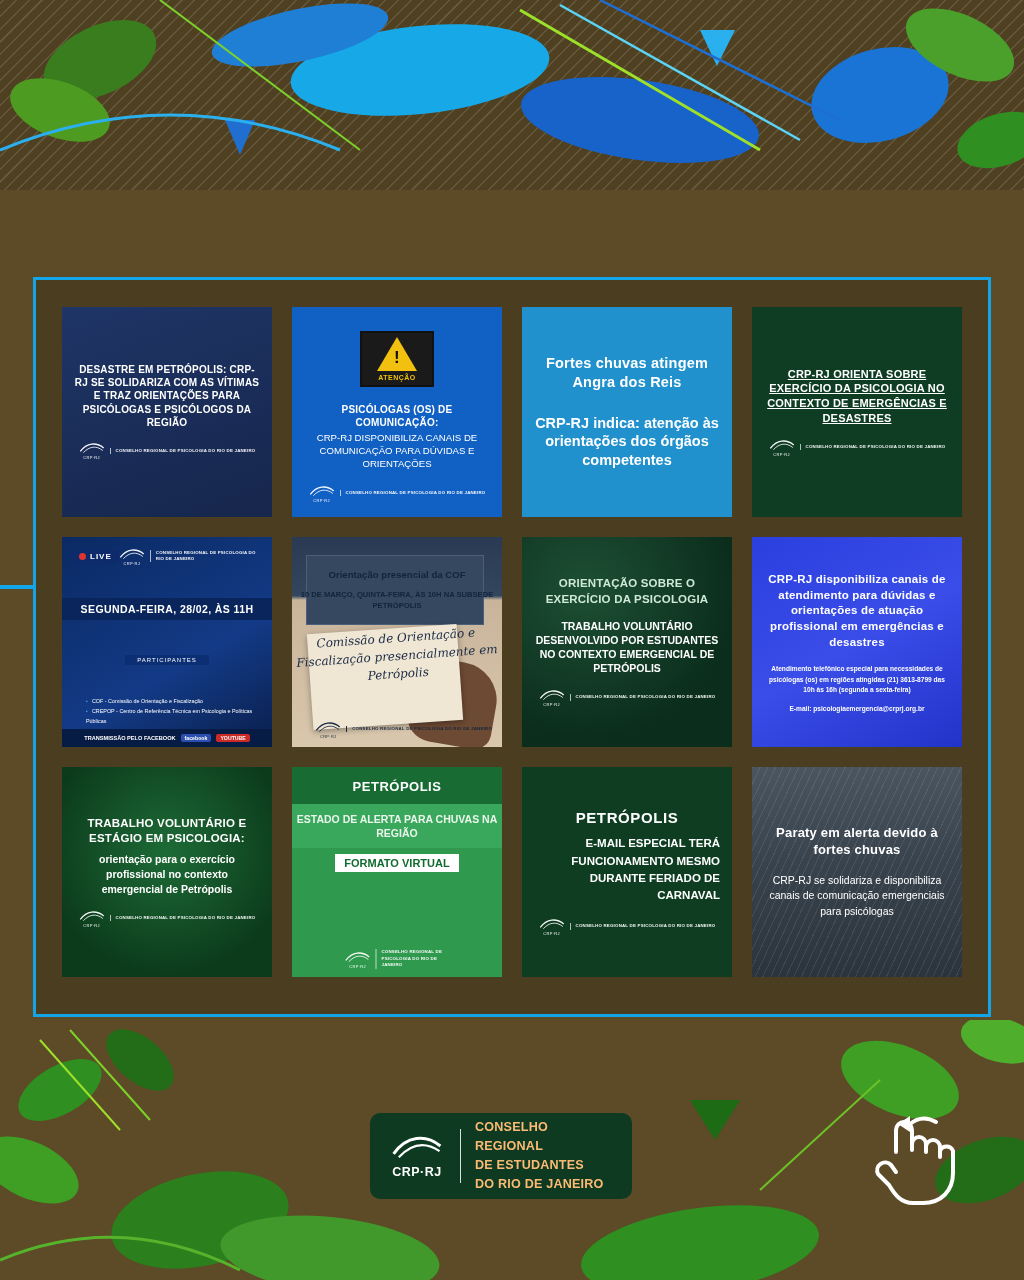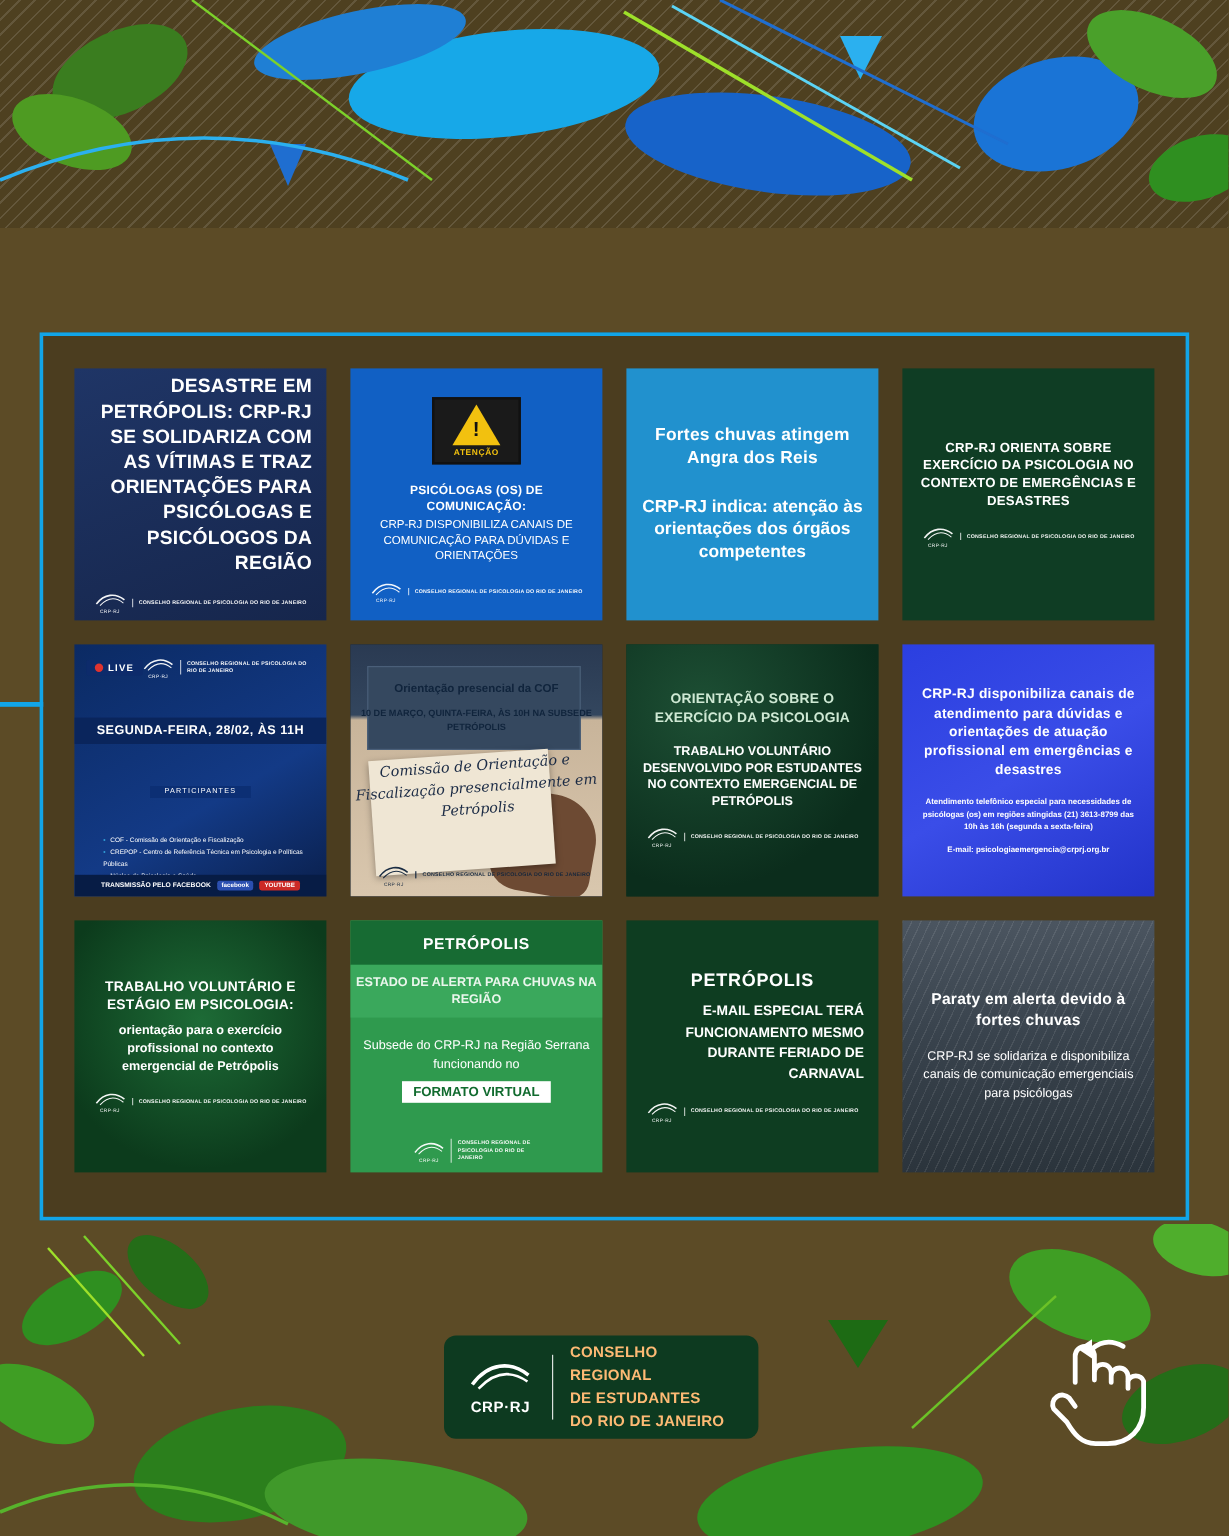--- a/index.html
+++ b/index.html
@@ -99,21 +99,21 @@
     font-size: 4.4px;
     line-height: 1.45;
     font-weight: bold;
     letter-spacing: .2px;
     border-left: 1px solid rgba(255,255,255,.7);
     padding-left: 5px;
   }
 
   
   .c1 { background: linear-gradient(160deg,#1f3566 0%, #16264c 100%); }
-  .c1 .title { font-size: 16px; text-align: right; }
+  .c1 .title { font-size: 10px; }
 
   
   .c2 { background: #1160c4; justify-content: flex-start; padding-top: 24px; }
   .warn-sign {
     width: 74px; height: 64px;
     background: #1a1a1a;
     border: 2px solid #111;
     display: flex; flex-direction: column;
     align-items: center; justify-content: center;
     margin-bottom: 16px;
@@ -134,21 +134,21 @@
   .c2 .title { font-size: 10px; }
   .c2 .sub { font-size: 9.6px; margin-top: 3px; }
 
   
   .c3 { background: #2191ce; }
   .c3 .title { font-size: 14.5px; line-height: 1.3; }
   .c3 .sub { font-size: 14.5px; font-weight: bold; line-height: 1.3; margin-top: 22px; }
 
   
   .c4 { background: #0f3d24; }
-  .c4 .title { font-size: 11px; }
+  .c4 .title { font-size: 11px; text-decoration: underline; }
 
   
   .c5 { background: linear-gradient(150deg,#0b2a63 0%, #133a86 60%, #0a1f4b 100%); padding: 0; justify-content: space-between;}
   .c5 .topbar { width: 100%; display: flex; align-items: center; justify-content: space-between; padding: 9px 10px 0 10px;}
   .live-pill { display:flex; align-items:center; gap:4px; background:#0d2b6b; padding:2px 7px; border-radius:2px;}
   .live-dot { width:7px;height:7px;border-radius:50%;background:#e0332f; }
   .live-pill span { font-size:8px; font-weight:bold; letter-spacing:1px;}
   .c5 .dateline { width: 100%; background:#0a255c; margin-top:9px; padding:5px 0; font-size:10.5px; font-weight:bold; letter-spacing:.4px;}
   .c5 .mid { font-size: 13.5px; font-weight: bold; line-height:1.3; margin-top: 14px;}
   .c5 .partic { font-size:6px; letter-spacing:1px; margin-top:12px; background:#0c2f74; padding:2px 12px;}
@@ -403,21 +403,20 @@
             </svg>
           <div class="crp">CRP·RJ</div>
         </div>
         <div class="txt">CONSELHO REGIONAL DE PSICOLOGIA DO RIO DE JANEIRO</div>
       </div>
     </div>
 
     <div class="card c10">
       <div class="h">PETRÓPOLIS</div>
       <div class="alert">ESTADO DE ALERTA PARA CHUVAS NA REGIÃO</div>
-      <div class="body">Subsede do CRP-RJ na Região Serrana funcionando no</div>
       <div class="virtual">FORMATO VIRTUAL</div>
       <div class="logo-mini">
         <div class="mark">
           <svg viewBox="0 0 60 30">
               <path d="M3 24 C18 4 40 2 57 16" stroke="#fff" stroke-width="3" fill="none"></path>
               <path d="M10 27 C24 12 40 10 55 22" stroke="#fff" stroke-width="2" fill="none"></path>
             </svg>
           <div class="crp">CRP·RJ</div>
         </div>
         <div class="txt">CONSELHO REGIONAL DE PSICOLOGIA DO RIO DE JANEIRO</div>

